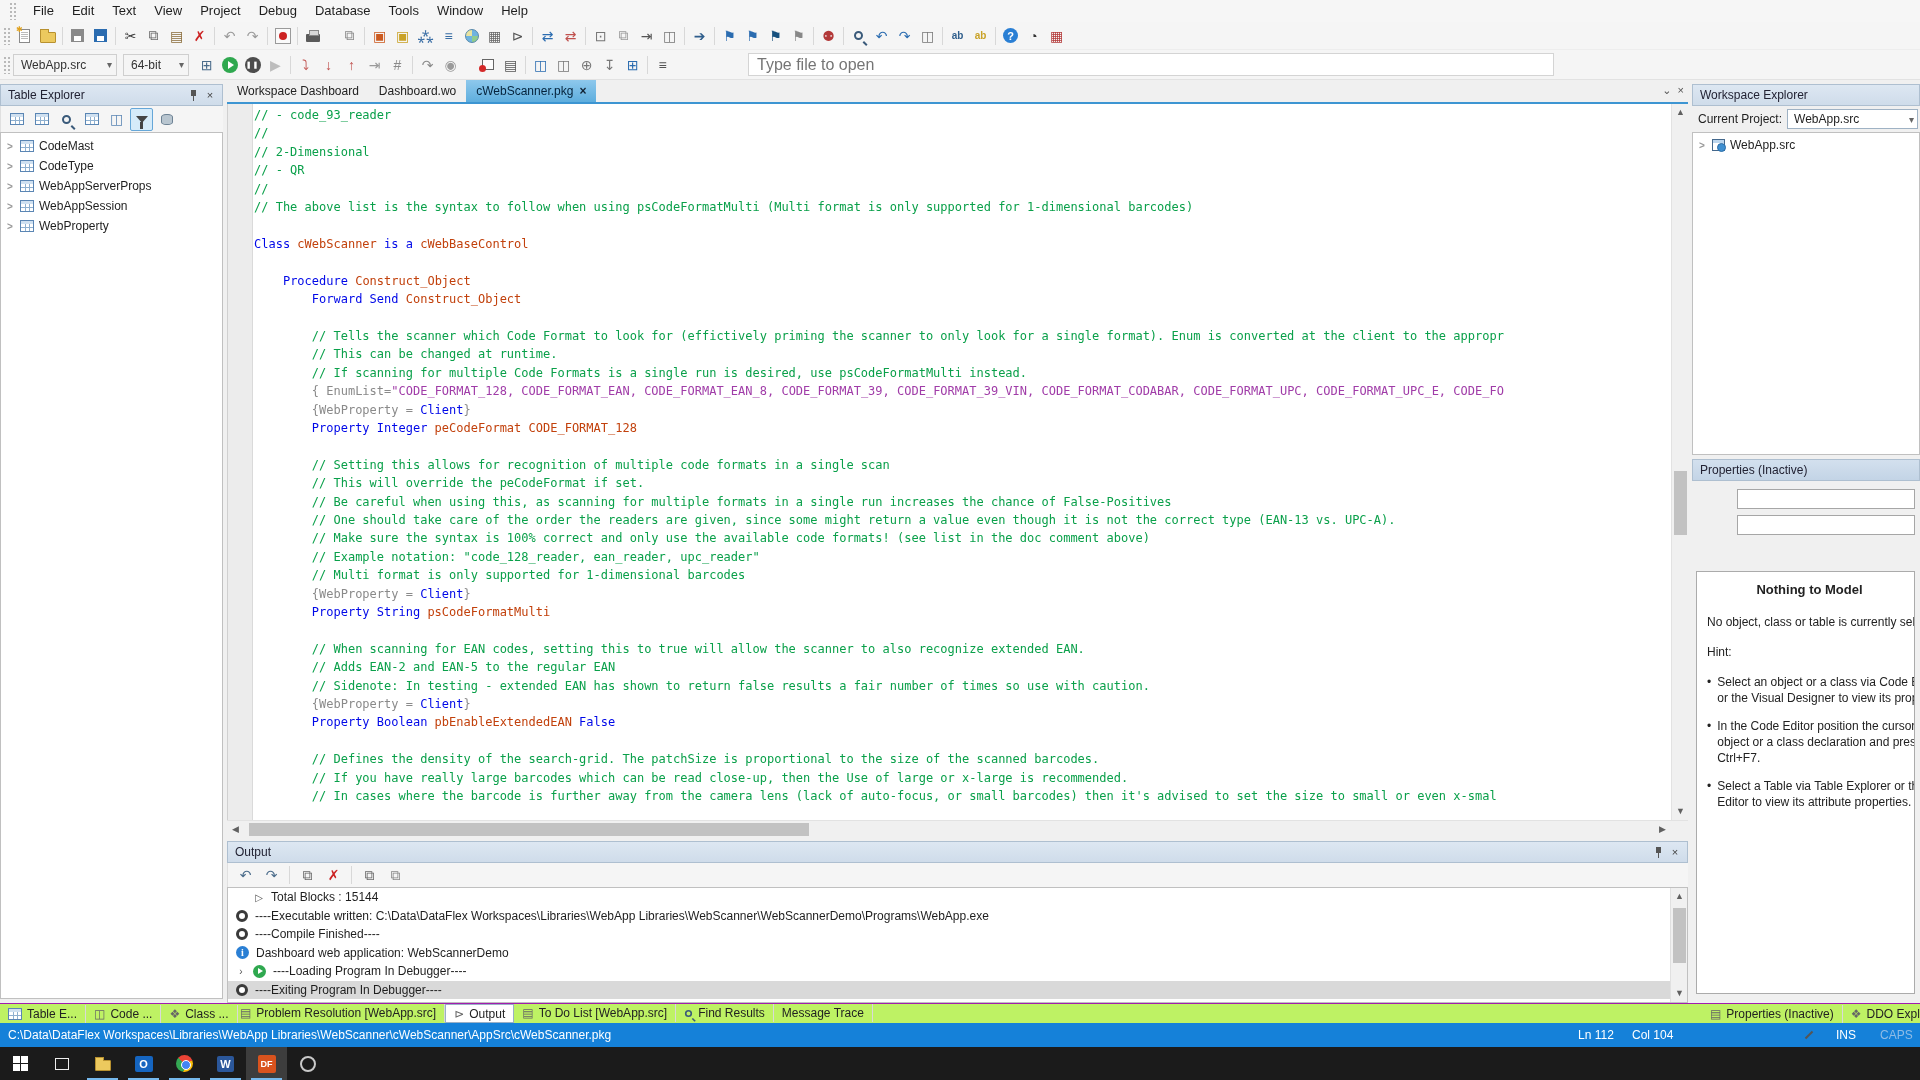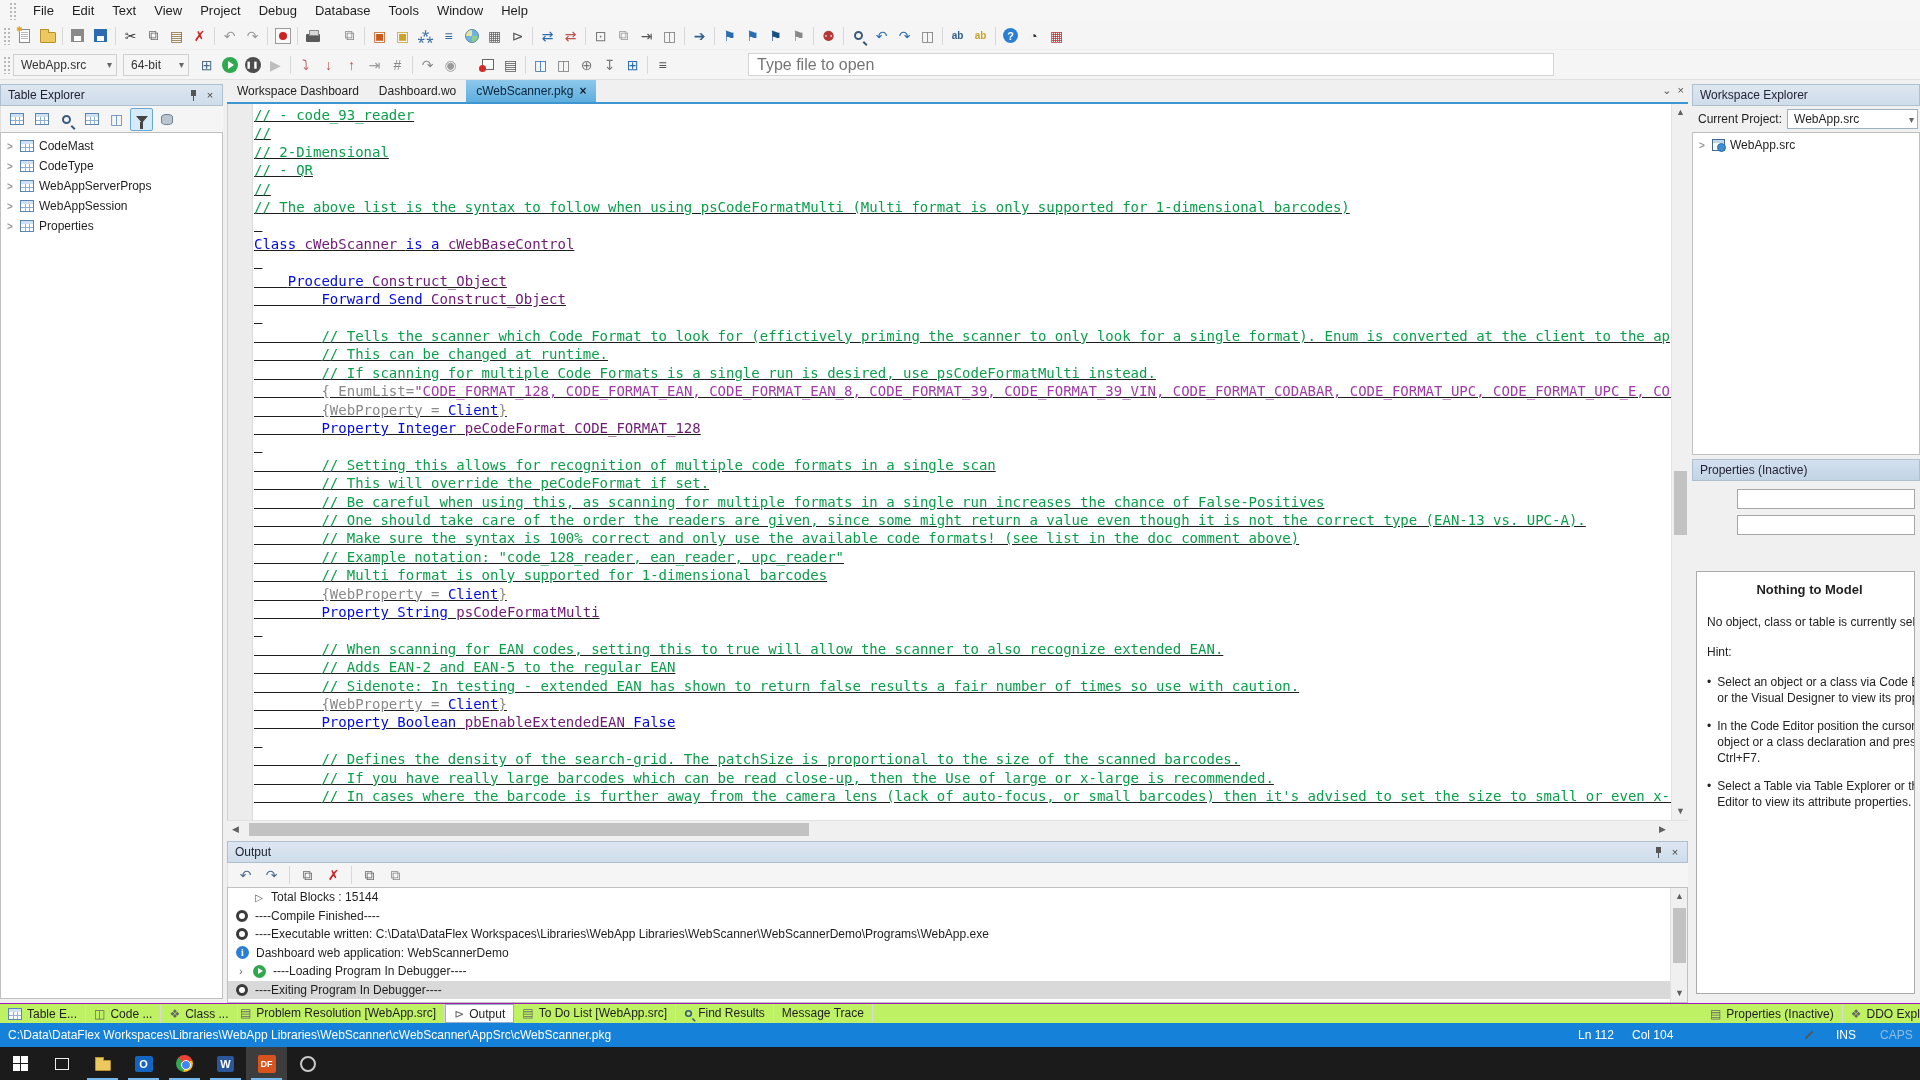--- a/index.html
+++ b/index.html
@@ -42,22 +42,22 @@
   
   .center { position:absolute; left:227px; top:0; width:1461px; height:923px; }
   .tabstrip { height:24px; display:flex; align-items:flex-end; border-bottom:2px solid #3d95d2; background:#f0f0f0; position:relative; }
   .etab { height:22px; display:flex; align-items:center; padding:0 10px; font-size:12px; color:#222; gap:6px; }
   .etab.active { background:linear-gradient(#8ec8ec,#5eaede); color:#05233c; }
   .etab .x { font-size:12px; color:#123; font-weight:bold; }
   .strip-btns { position:absolute; right:4px; top:4px; display:flex; gap:6px; color:#555; font-size:11px; }
   .editor { position:relative; width:1461px; height:716px; background:#fff; border-left:1px solid #d0d0d0; overflow:hidden; }
   .gutter { position:absolute; left:0; top:0; width:25px; height:100%; background:#ececec; border-right:1px solid #dadada; }
   .codewrap { position:absolute; left:26px; top:2px; width:1418px; height:712px; overflow:hidden; }
-  .code { font-family:"DejaVu Sans Mono", monospace; font-size:14px; line-height:18.4px; white-space:pre;text-decoration:underline; }
-  .tok-c { color:#0aa04a; } .tok-k { color:#0008e8; } .tok-p { color:#701a75; } .tok-g { color:#8a8a8a; } .tok-s { color:#a03ca8; }
+  .code { font-family:"DejaVu Sans Mono", monospace; font-size:12px; line-height:18.4px; white-space:pre; }
+  .tok-c { color:#0aa04a; } .tok-k { color:#0008e8; } .tok-p { color:#c2410c; } .tok-g { color:#8a8a8a; } .tok-s { color:#a03ca8; }
   .vscroll { position:absolute; right:0; top:0; width:17px; height:716px; background:#f0f0f0; border-left:1px solid #e2e2e2; }
   .vscroll .up,.vscroll .dn { position:absolute; left:0; width:17px; height:17px; color:#606060; font-size:9px; text-align:center; line-height:17px; }
   .vscroll .dn { bottom:0; }
   .vthumb { position:absolute; left:2px; width:13px; background:#c2c2c2; }
   .hscroll { position:relative; width:1461px; height:17px; background:#f0f0f0; border-top:1px solid #e2e2e2; }
   .hscroll .lf,.hscroll .rt { position:absolute; top:0; width:17px; height:17px; color:#606060; font-size:9px; text-align:center; line-height:17px; }
   .hscroll .rt { right:17px; }
   .hthumb { position:absolute; top:2px; height:13px; background:#c2c2c2; }
 
   
@@ -320,21 +320,21 @@
           <span>WebAppServerProps</span>
         </div>
         <div class="trow">
           <span class="chev">&gt;</span>
           <span class="tbl-ico"></span>
           <span>WebAppSession</span>
         </div>
         <div class="trow">
           <span class="chev">&gt;</span>
           <span class="tbl-ico"></span>
-          <span>Properties</span>
+          <span>WebProperty</span>
         </div>
       </div>
   </div>
 
   <div class="center">
     <div class="tabstrip" id="tabstrip">
         <div class="etab">
           <span>Workspace Dashboard</span>
         </div>
         <div class="etab">
@@ -385,25 +385,25 @@
           <div class="tbtn" style="color: rgb(106, 106, 106);">⧉</div>
           <div class="tbtn" style="color: rgb(138, 138, 138);">⧉</div>
         </div>
       <div class="out-list" id="out-list">
         <div class="orow" style="padding-left: 26px;">
             <span class="oexp">▷</span>
             <span>Total Blocks  : 15144</span>
           </div>
           <div class="orow" style="padding-left: 8px;">
             <span class="ico-co"></span>
-            <span>----Compile Finished----</span>
+            <span>----Executable written: C:\Data\DataFlex Workspaces\Libraries\WebApp Libraries\WebScanner\WebScannerDemo\Programs\WebApp.exe</span>
           </div>
           <div class="orow" style="padding-left: 8px;">
             <span class="ico-co"></span>
-            <span>----Executable written: C:\Data\DataFlex Workspaces\Libraries\WebApp Libraries\WebScanner\WebScannerDemo\Programs\WebApp.exe</span>
+            <span>----Compile Finished----</span>
           </div>
           <div class="orow" style="padding-left: 8px;">
             <span class="ico-cinfo">i</span>
             <span>Dashboard web application: WebScannerDemo</span>
           </div>
           <div class="orow" style="padding-left: 8px;">
             <span class="oexp">›</span>
             <span class="ico-cplay sm"></span>
             <span>----Loading Program In Debugger----</span>
           </div>

